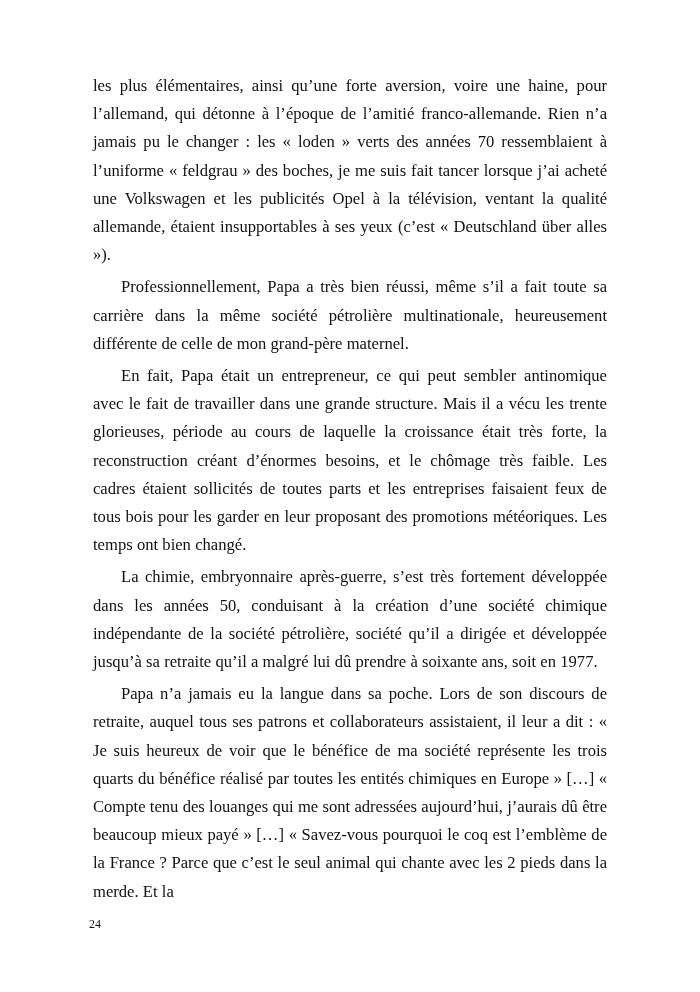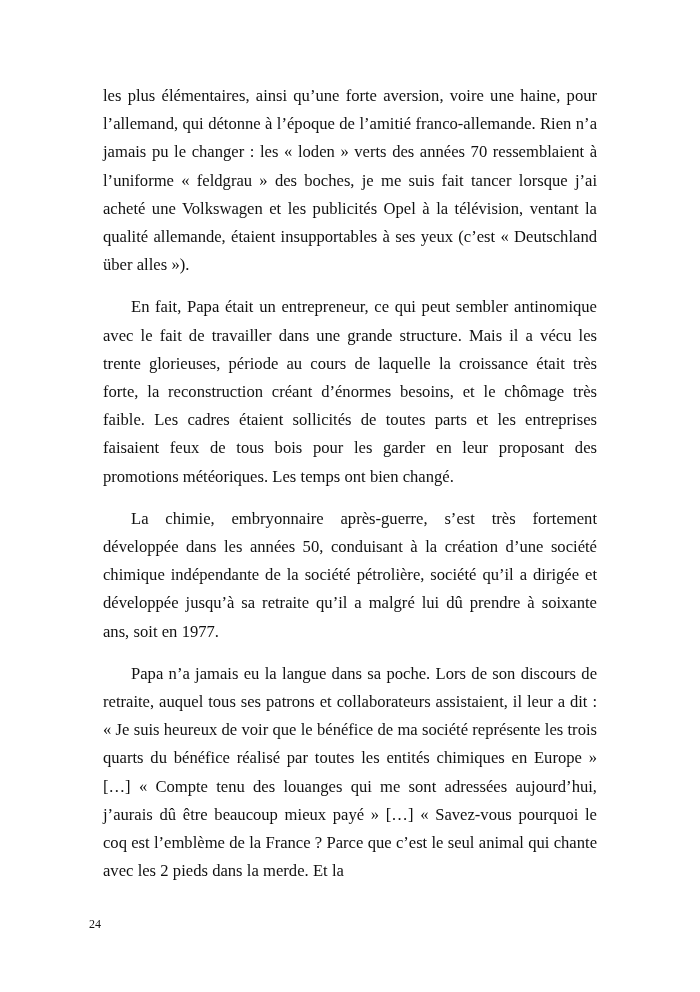--- a/index.html
+++ b/index.html
@@ -23,21 +23,21 @@
     height: 992px;
     background: #ffffff;
   }
   #text-column {
     position: absolute;
     left: 89px;
     top: 68px;
     width: 522px;
   }
   .para {
-    margin: 14px;
+    margin: 4px;
     padding: 0;
     font-size: 16.6px;
     line-height: 28.2px;
     text-align: justify;
     text-justify: inter-word;
     text-indent: 28px;
     -webkit-hyphens: none;
     hyphens: none;
     word-spacing: 0.1px;
   }
@@ -53,20 +53,21 @@
     text-align: left;
   }
 </style>
 </head>
 <body>
 
 <div id="page">
 
   <div id="text-column">
     <p class="para first">les plus élémentaires, ainsi qu’une forte aversion, voire une haine, pour l’allemand, qui détonne à l’époque de l’amitié franco-allemande. Rien n’a jamais pu le changer : les « loden » verts des années 70 ressemblaient à l’uniforme « feldgrau » des boches, je me suis fait tancer lorsque j’ai acheté une Volkswagen et les publicités Opel à la télévision, ventant la qualité allemande, étaient insupportables à ses yeux (c’est « Deutschland über alles »).</p>
+    <p class="para">Professionnellement, Papa a très bien réussi, même s’il a fait toute sa carrière dans la même société pétrolière multinationale, heureusement différente de celle de mon grand-père maternel.</p>
     <p class="para">En fait, Papa était un entrepreneur, ce qui peut sembler antinomique avec le fait de travailler dans une grande structure. Mais il a vécu les trente glorieuses, période au cours de laquelle la croissance était très forte, la reconstruction créant d’énormes besoins, et le chômage très faible. Les cadres étaient sollicités de toutes parts et les entreprises faisaient feux de tous bois pour les garder en leur proposant des promotions météoriques. Les temps ont bien changé.</p>
     <p class="para">La chimie, embryonnaire après-guerre, s’est très fortement développée dans les années 50, conduisant à la création d’une société chimique indépendante de la société pétrolière, société qu’il a dirigée et développée jusqu’à sa retraite qu’il a malgré lui dû prendre à soixante ans, soit en 1977.</p>
     <p class="para">Papa n’a jamais eu la langue dans sa poche. Lors de son discours de retraite, auquel tous ses patrons et collaborateurs assistaient, il leur a dit : « Je suis heureux de voir que le bénéfice de ma société représente les trois quarts du bénéfice réalisé par toutes les entités chimiques en Europe » […] « Compte tenu des louanges qui me sont adressées aujourd’hui, j’aurais dû être beaucoup mieux payé » […] « Savez-vous pourquoi le coq est l’emblème de la France ? Parce que c’est le seul animal qui chante avec les 2 pieds dans la merde. Et la</p>
   </div>
 
   <div id="page-number">24</div>
 
 </div>
 
 </body></html>

